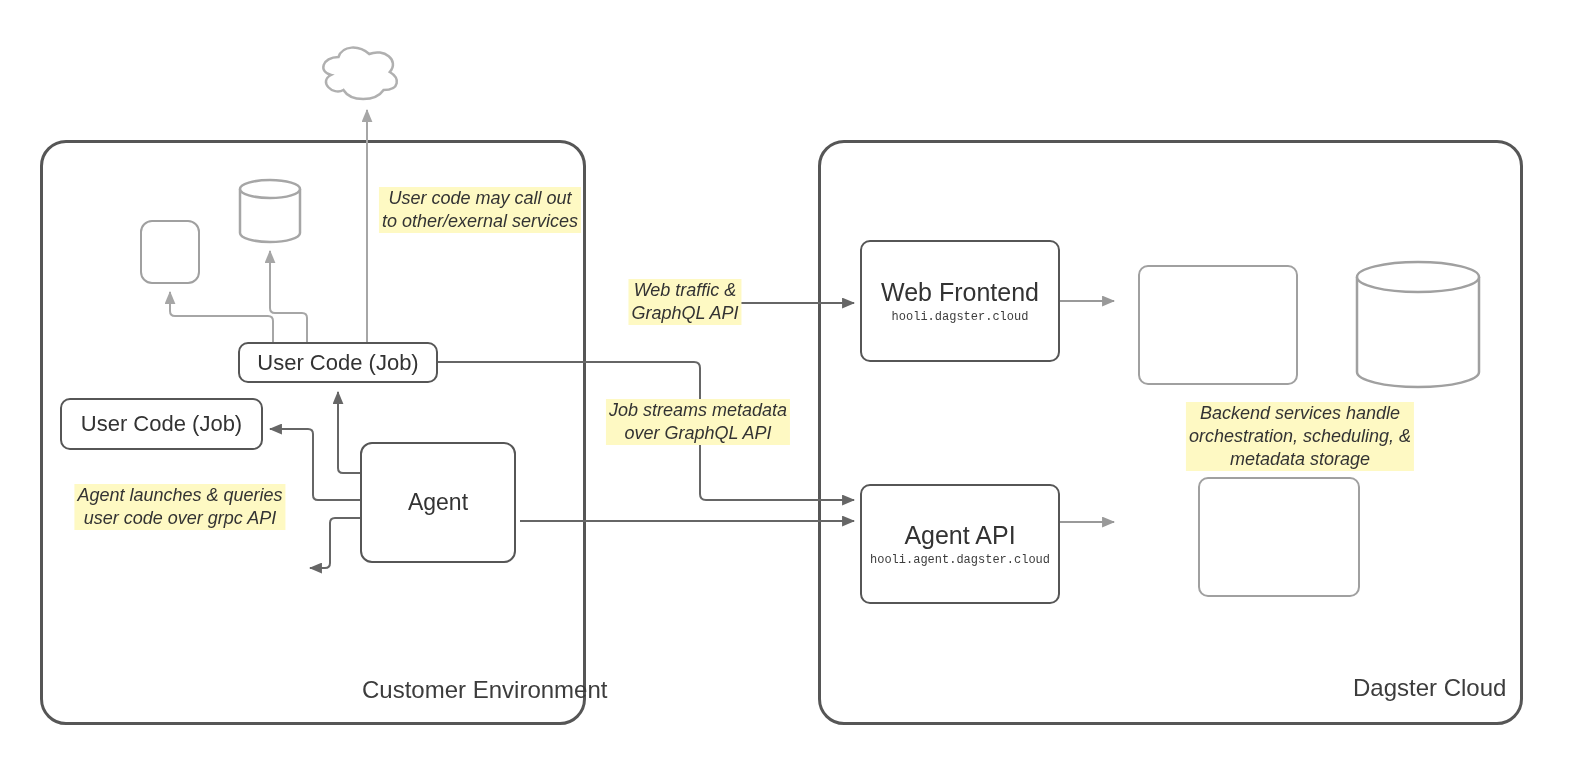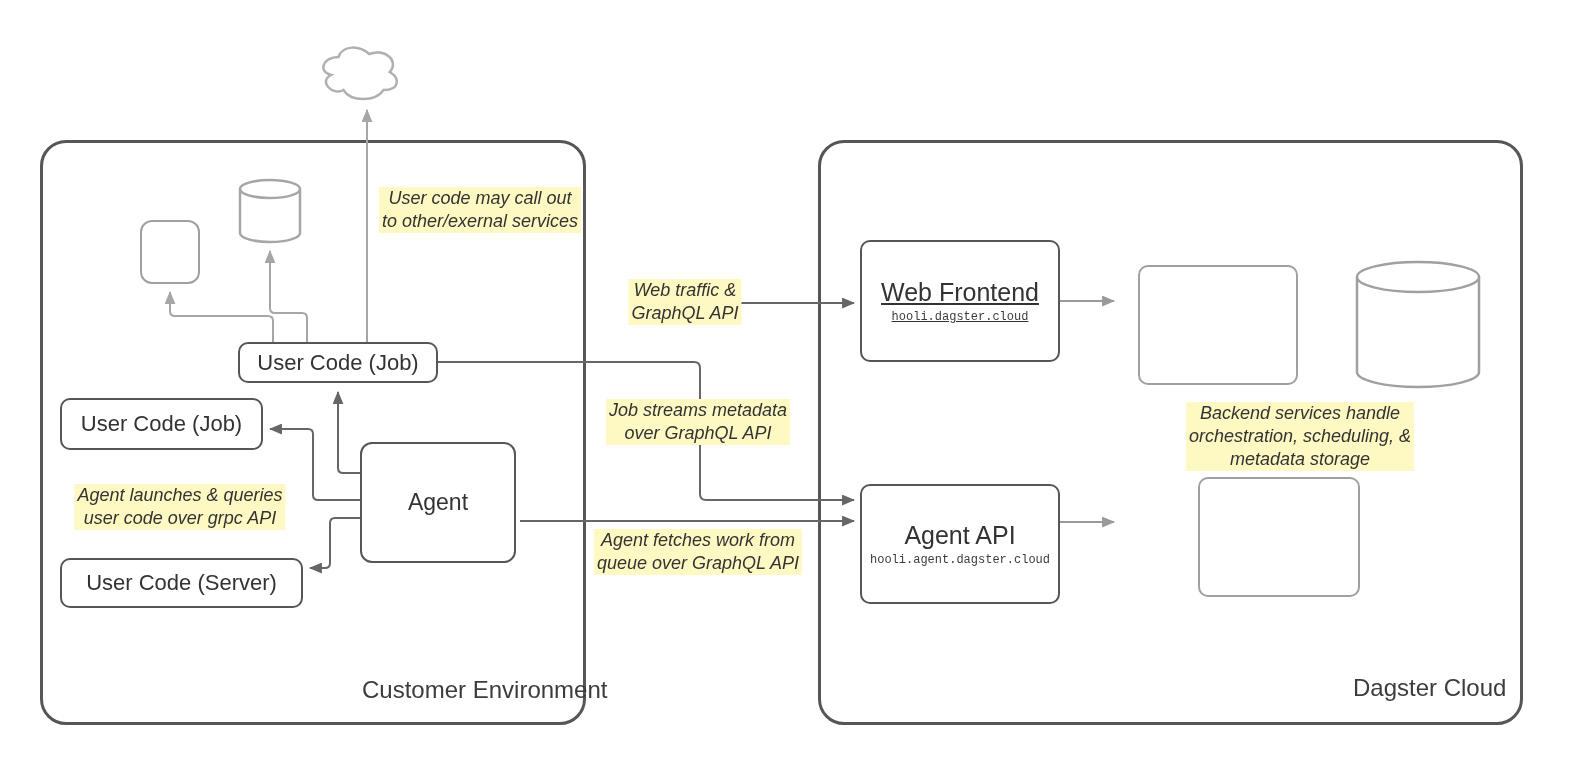--- a/index.html
+++ b/index.html
@@ -138,45 +138,40 @@
   </svg>
 
   <div class="node" style="left:238px; top:342px; width:200px; height:41px;">
     <div class="title">User Code (Job)</div>
   </div>
 
   <div class="node" style="left:60px; top:398px; width:203px; height:52px;">
     <div class="title">User Code (Job)</div>
   </div>
 
-  <div class="node" style="left:60px; top:558px; width:243px; height:50px;">
-    <div class="title">User Code (Server)</div>
-  </div>
 
   <div class="node" style="left:360px; top:442px; width:156px; height:121px; border-radius:12px;">
     <div class="title" style="font-size:23px;">Agent</div>
   </div>
 
-  <div class="node" style="left:860px; top:240px; width:200px; height:122px;text-decoration:underline;">
+  <div class="node" style="left:860px; top:240px; width:200px; height:122px;">
     <div class="title-lg">Web Frontend</div>
     <div class="subtitle">hooli.dagster.cloud</div>
   </div>
 
   <div class="node" style="left:860px; top:462px; width:200px; height:120px;margin-top:22px;">
     <div class="title-lg">Agent API</div>
     <div class="subtitle">hooli.agent.dagster.cloud</div>
   </div>
 
   <div class="anno" style="left:480px; top:187px;">User code may call out
 to other/exernal services</div>
   <div class="anno" style="left:180px; top:484px;">Agent launches &amp; queries
 user code over grpc API</div>
   <div class="anno" style="left:685px; top:279px;">Web traffic &amp;
 GraphQL API</div>
   <div class="anno" style="left:698px; top:399px;">Job streams metadata
 over GraphQL API</div>
-  <div class="anno" style="left:698px; top:529px;">Agent fetches work from
-queue over GraphQL API</div>
   <div class="anno" style="left:1300px; top:402px;">Backend services handle
 orchestration, scheduling, &amp;
 metadata storage</div>
 
 </div>
 
 </body></html>

